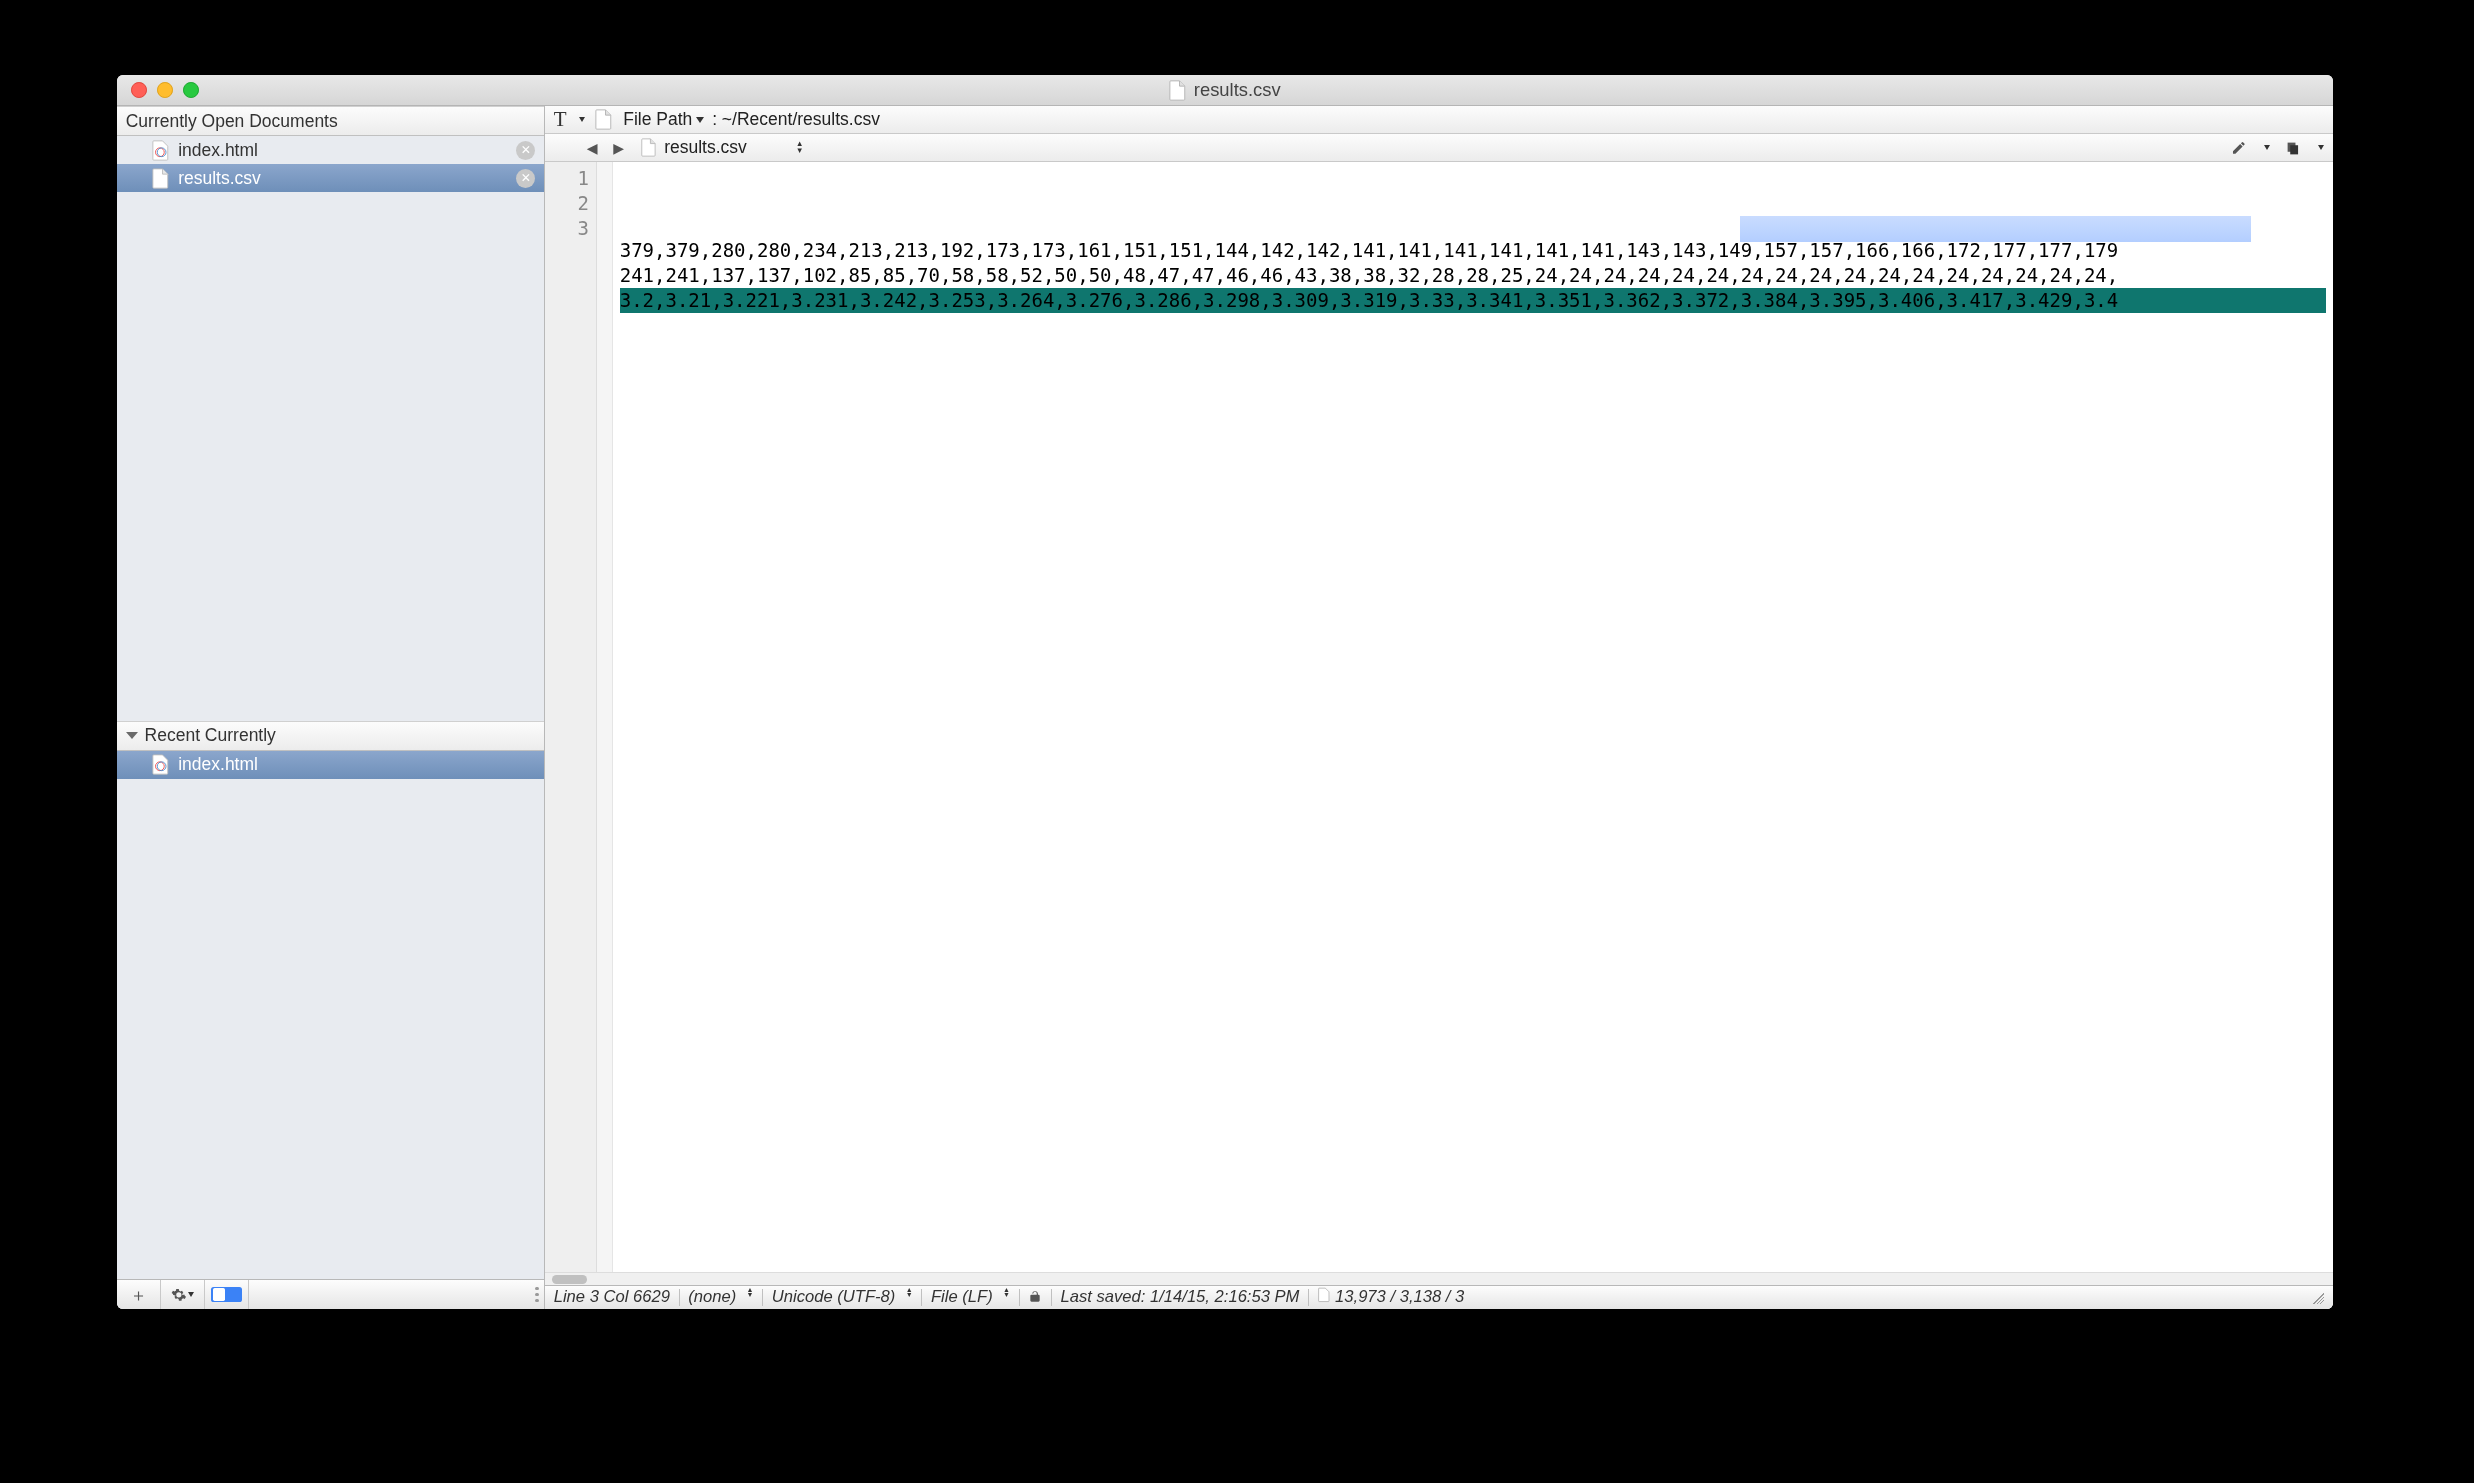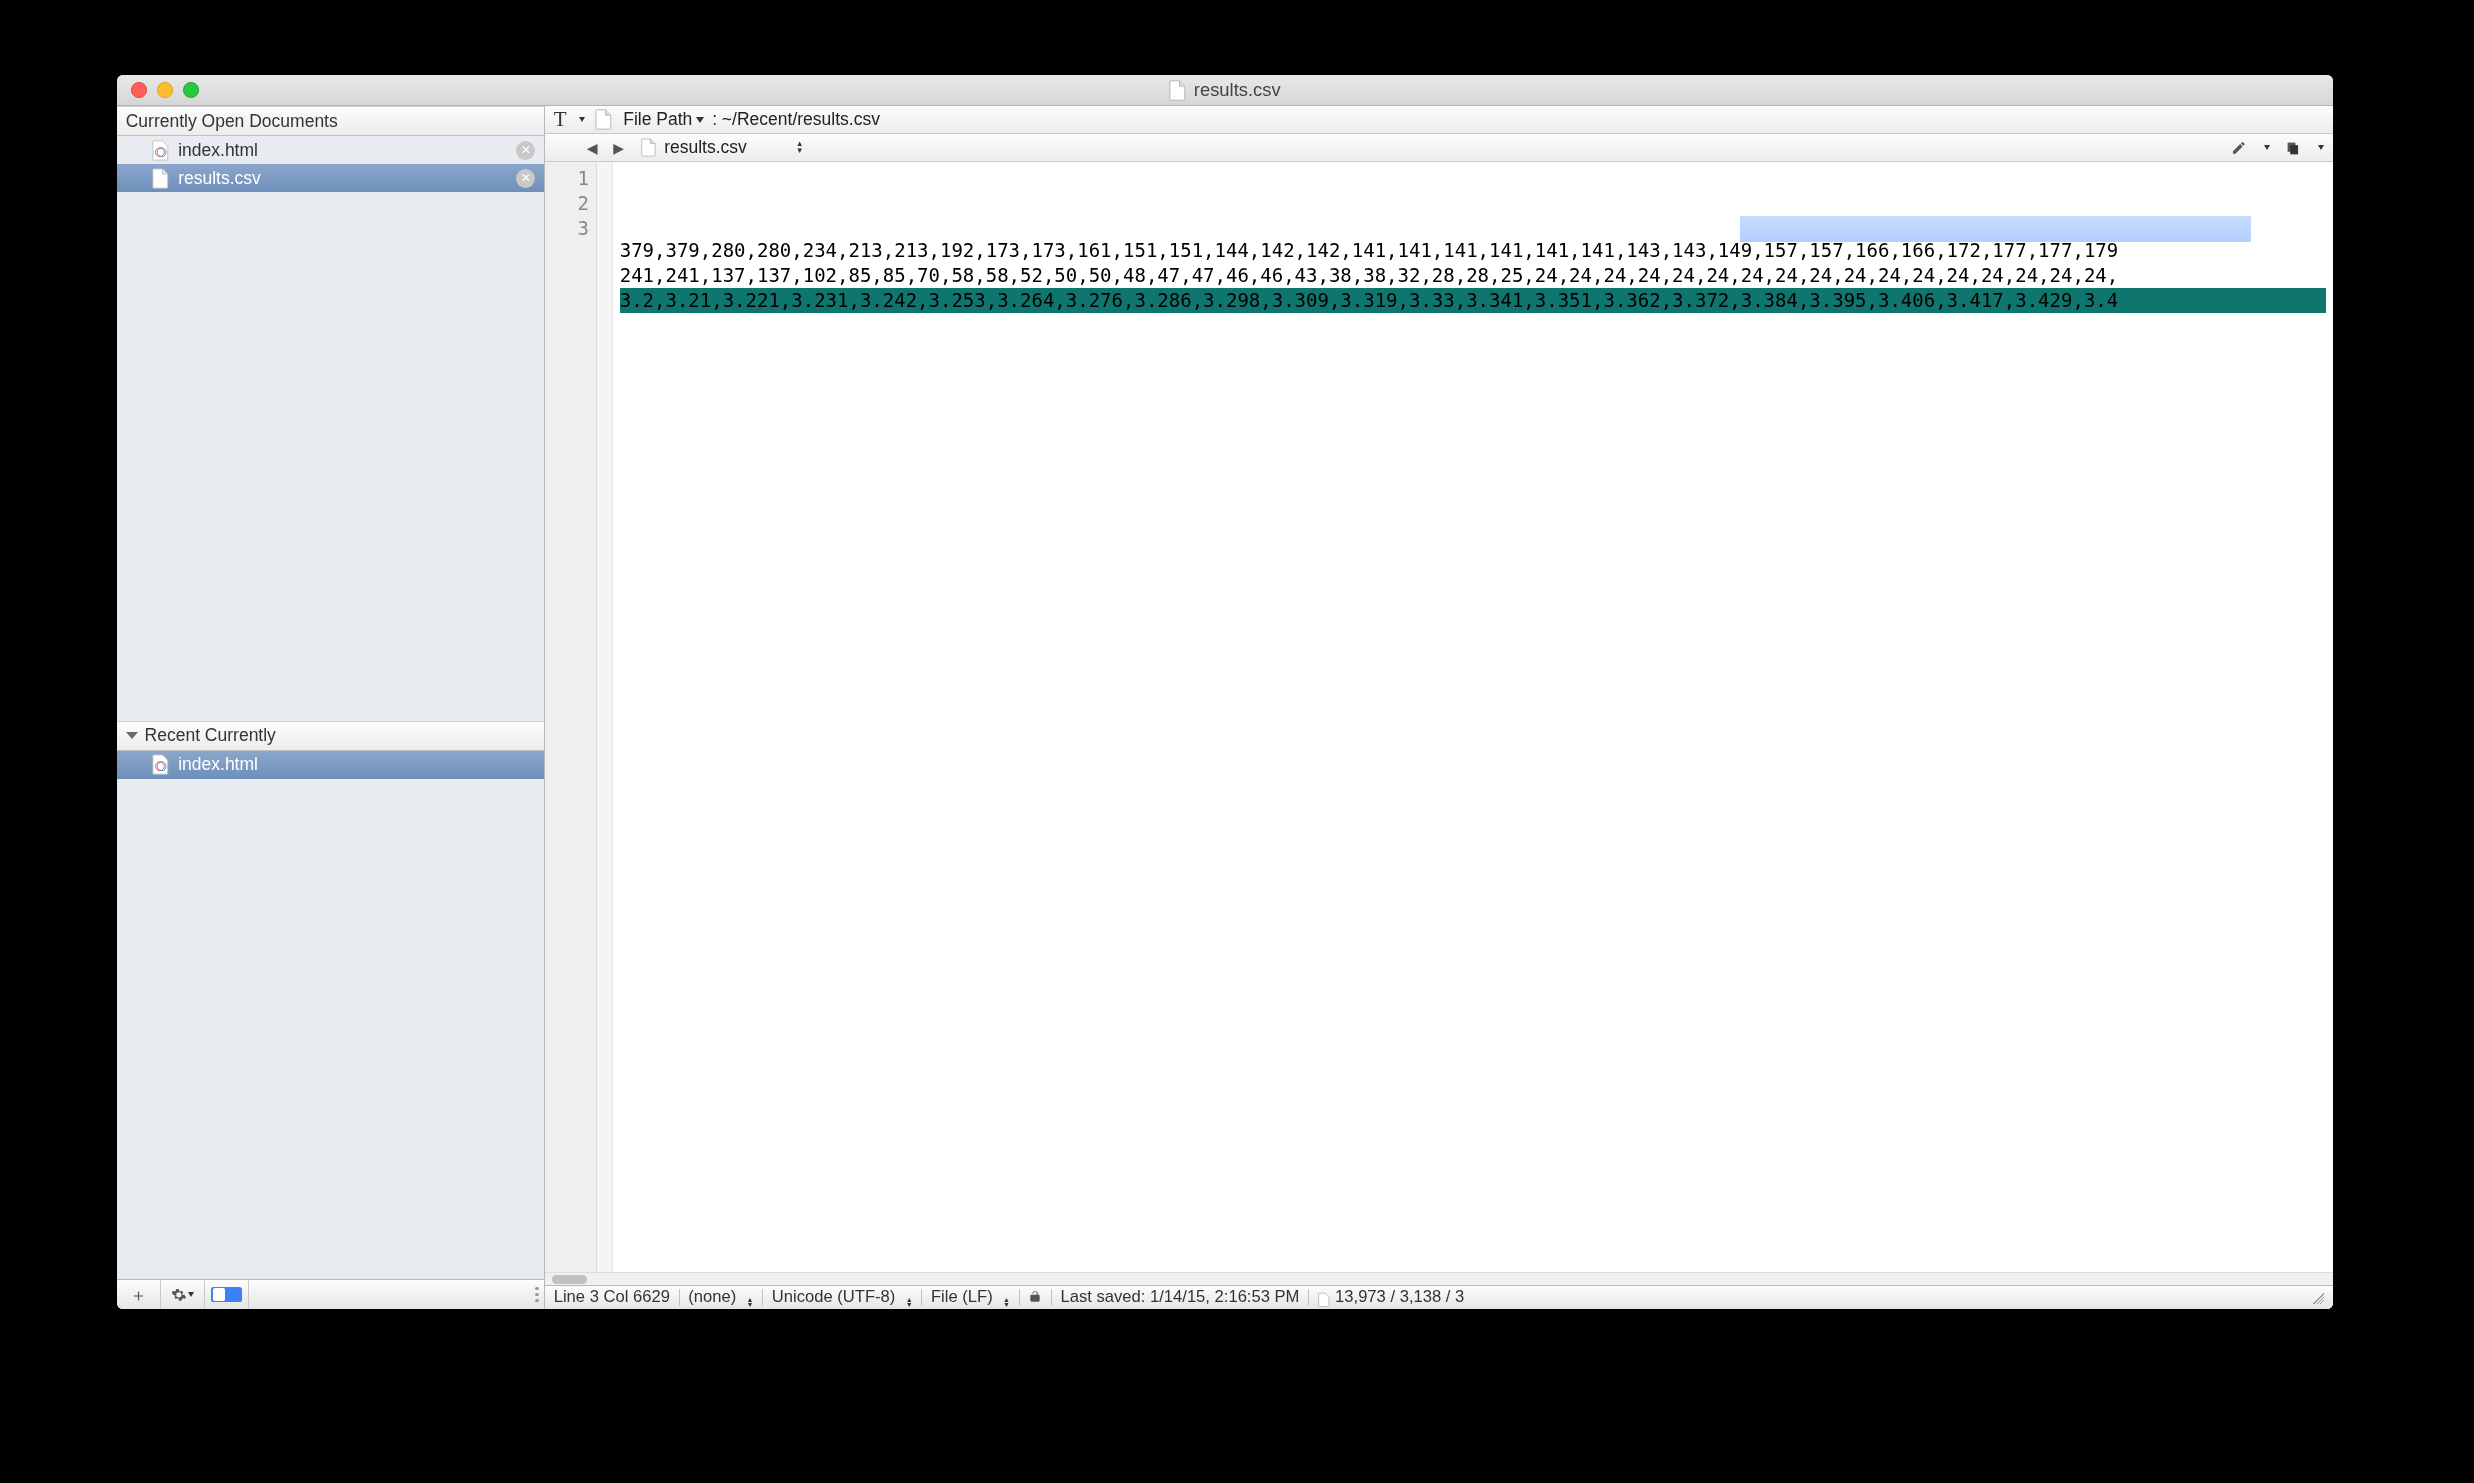--- a/index.html
+++ b/index.html
@@ -118,21 +118,21 @@
   .h-scroll {
     height:12.2px; background:#f0f0f0; border-top:0.9px solid #ddd; position:relative;
   }
   .h-thumb { position:absolute; left:7px; top:1.7px; width:35px; height:8.7px; background:#c0c0c0; border-radius:4.4px; }
 
   .statusbar {
     height:24.5px; background:linear-gradient(#fdfdfd,#e5e5e5); border-top:0.9px solid #b8b8b8;
     display:flex; align-items:center; font-size:16.6px; color:#333; padding:0 8.7px; gap:0;
   }
   .sb-sep { width:0.9px; height:17.5px; background:#c0c0c0; margin:0 8.7px; }
-  .sb-item { display:flex; align-items:flex-end; gap:5.2px; white-space:nowrap; }
+  .sb-item { display:flex; align-items:flex-start; gap:5.2px; white-space:nowrap;font-style:italic; }
   .sb-updn { display:flex; flex-direction:column; margin-left:5.2px;}
   .sb-updn span{font-size:7px; line-height:5.2px; color:#333;}
   .lock-ico { font-size:14px; }
   .grow { flex:1; }
   .resize-grip {
     width:14px;height:14px; margin-left:7px;
     background:
       linear-gradient(135deg, transparent 60%, #999 60%, #999 65%, transparent 65%,
                       transparent 72%, #999 72%, #999 77%, transparent 77%,
                       transparent 84%, #999 84%, #999 89%, transparent 89%);

